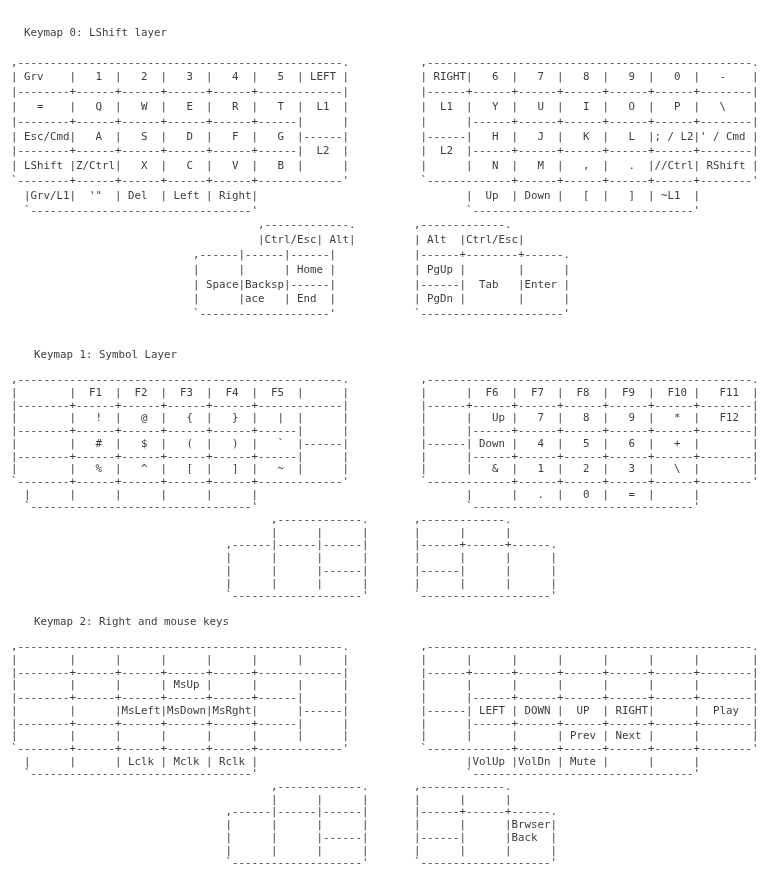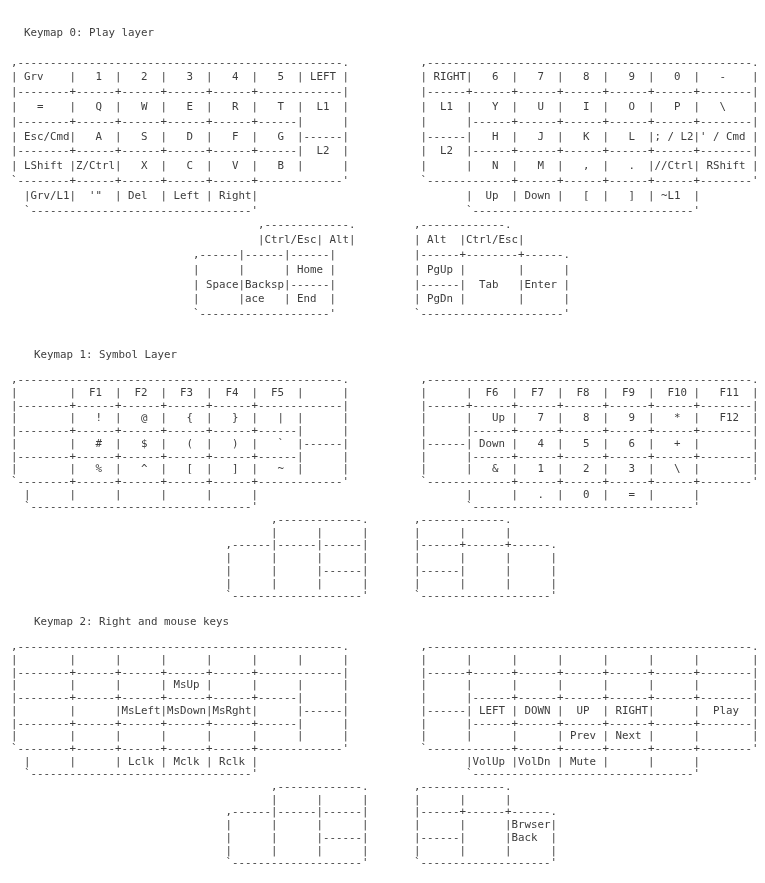--- a/index.html
+++ b/index.html
@@ -32,21 +32,21 @@
   .s0 { margin-bottom: 27px; }
   .s1 .sec-title, .s2 .sec-title { line-height: 12.7px; height: 12.7px; margin-bottom: 12.7px; padding-left: 10px; }
   .s1 .art, .s2 .art { line-height: 12.7px; }
   .s1 { margin-bottom: 13px; }
 </style>
 </head>
 <body style="color: rgb(61, 61, 61); background: rgb(255, 255, 255);">
 
 <div id="doc">
     <div class="sec s0">
-      <div class="sec-title">Keymap 0: Play layer</div>
+      <div class="sec-title">Keymap 0: LShift layer</div>
       <pre class="art">,--------------------------------------------------.           ,--------------------------------------------------.
 | Grv    |   1  |   2  |   3  |   4  |   5  | LEFT |           | RIGHT|   6  |   7  |   8  |   9  |   0  |   -    |
 |--------+------+------+------+------+-------------|           |------+------+------+------+------+------+--------|
 |   =    |   Q  |   W  |   E  |   R  |   T  |  L1  |           |  L1  |   Y  |   U  |   I  |   O  |   P  |   \    |
 |--------+------+------+------+------+------|      |           |      |------+------+------+------+------+--------|
 | Esc/Cmd|   A  |   S  |   D  |   F  |   G  |------|           |------|   H  |   J  |   K  |   L  |; / L2|' / Cmd |
 |--------+------+------+------+------+------|  L2  |           |  L2  |------+------+------+------+------+--------|
 | LShift |Z/Ctrl|   X  |   C  |   V  |   B  |      |           |      |   N  |   M  |   ,  |   .  |//Ctrl| RShift |
 `--------+------+------+------+------+-------------'           `-------------+------+------+------+------+--------'
   |Grv/L1|  '"  | Del  | Left | Right|                                |  Up  | Down |   [  |   ]  | ~L1  |

